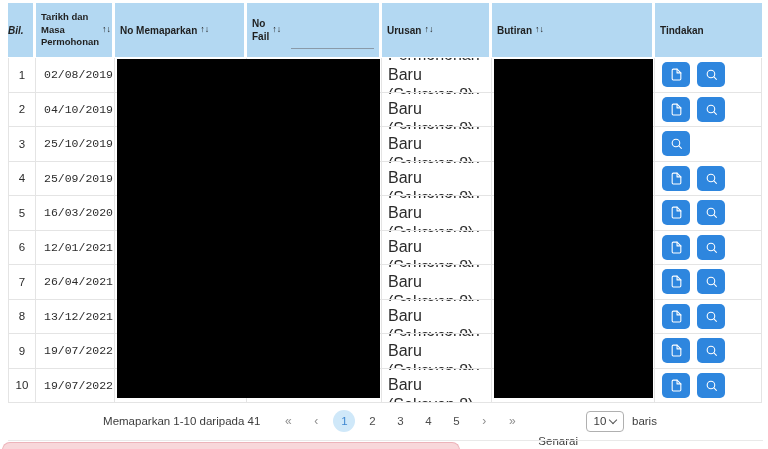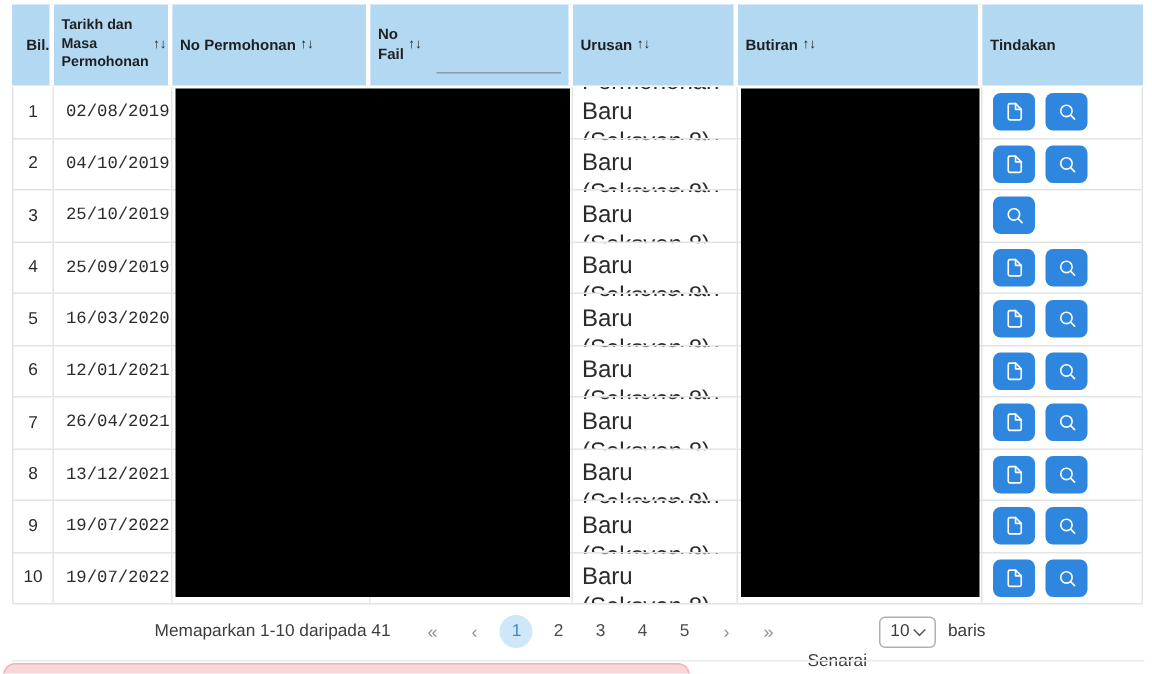--- a/index.html
+++ b/index.html
@@ -9,21 +9,21 @@
   .screen { position:absolute; inset:0; background:#fff; }
 
   
   .table { position:absolute; left:8px; top:3px; width:754px; }
   .thead, .trow { display:grid; grid-template-columns:28px 79px 132px 135px 110px 163px 107px; }
 
   .hcell { background:#b3d8f2; height:54px; display:flex; flex-direction:row;
            border-right:3px solid #fff; font-size:10px; font-weight:bold; color:#1f1f1f; }
   .hcell:last-child { border-right:none;text-align:center; }
   .hcell .hlabel { flex:1; display:flex; align-items:center; padding:0 5px; line-height:1.3; }
-  .hcell.center .hlabel { justify-content:flex-end; padding:0; }
+  .hcell.center .hlabel { justify-content:flex-start; padding:0;font-style:italic; }
   .hcell.small { font-size:9.5px; }
   .arrows { font-weight:normal; margin-left:3px; font-size:9px; color:#222; }
   .hline { border-bottom:1.5px solid #8a9aa9; margin:0 5px 8px 5px; }
   .hline.short { width:88px; }
 
   .tbody { margin-top:1px; }
   .trow { height:34.5px; border-bottom:1px solid #e4e4e4; }
   .tcell { border-right:1px solid #e4e4e4; display:flex; align-items:center;
            font-size:11.5px; color:#2b2b2b; overflow:hidden; }
   .tcell:first-child { border-left:1px solid #e4e4e4; justify-content:center; }
@@ -77,21 +77,21 @@
         </div>
         <div class="hcell small">
           <span class="hlabel">
             <span>Tarikh dan Masa Permohonan</span>
             <span class="arrows">↑↓</span>
           </span>
           <div class="hline"></div>
         </div>
         <div class="hcell">
           <span class="hlabel">
-            <span>No Permohonan</span>
+            <span>No Memaparkan</span>
             <span class="arrows">↑↓</span>
           </span>
           <div class="hline"></div>
         </div>
         <div class="hcell">
           <span class="hlabel">
             <span>No Fail</span>
             <span class="arrows">↑↓</span>
           </span>
           <div class="hline short"></div>

